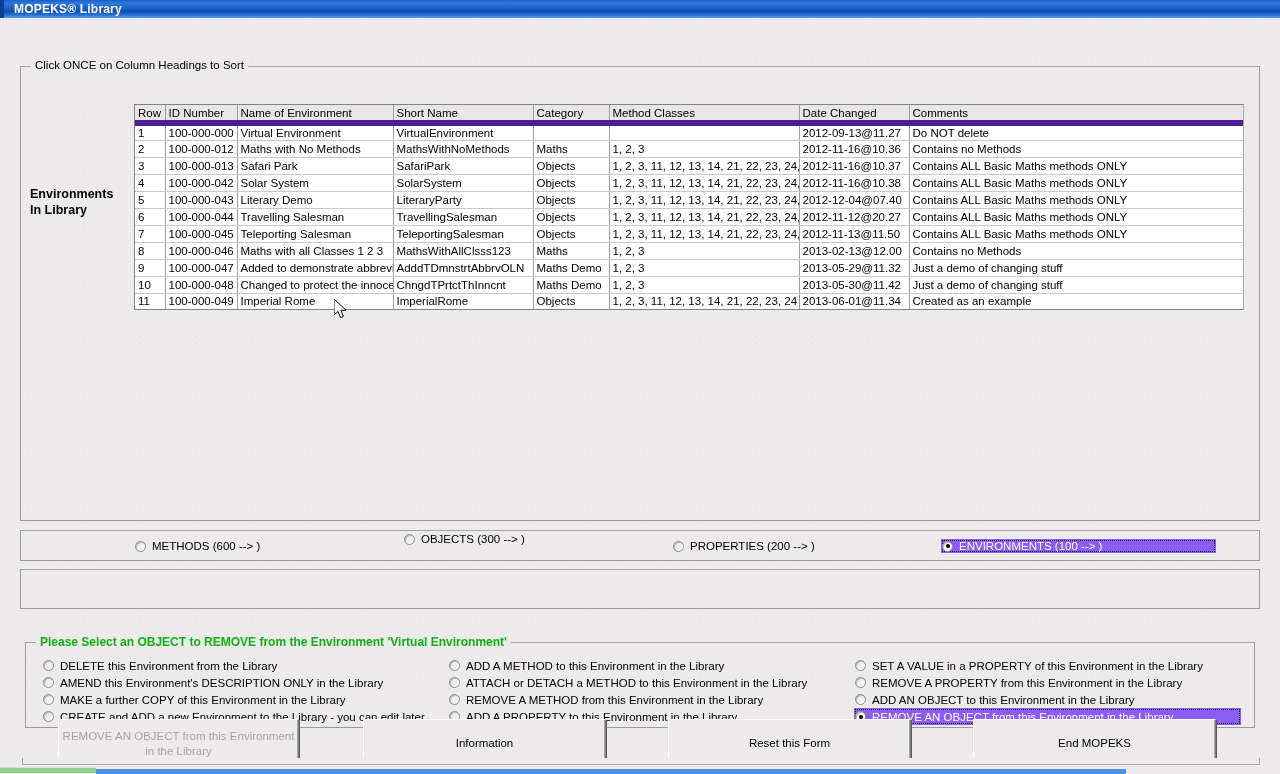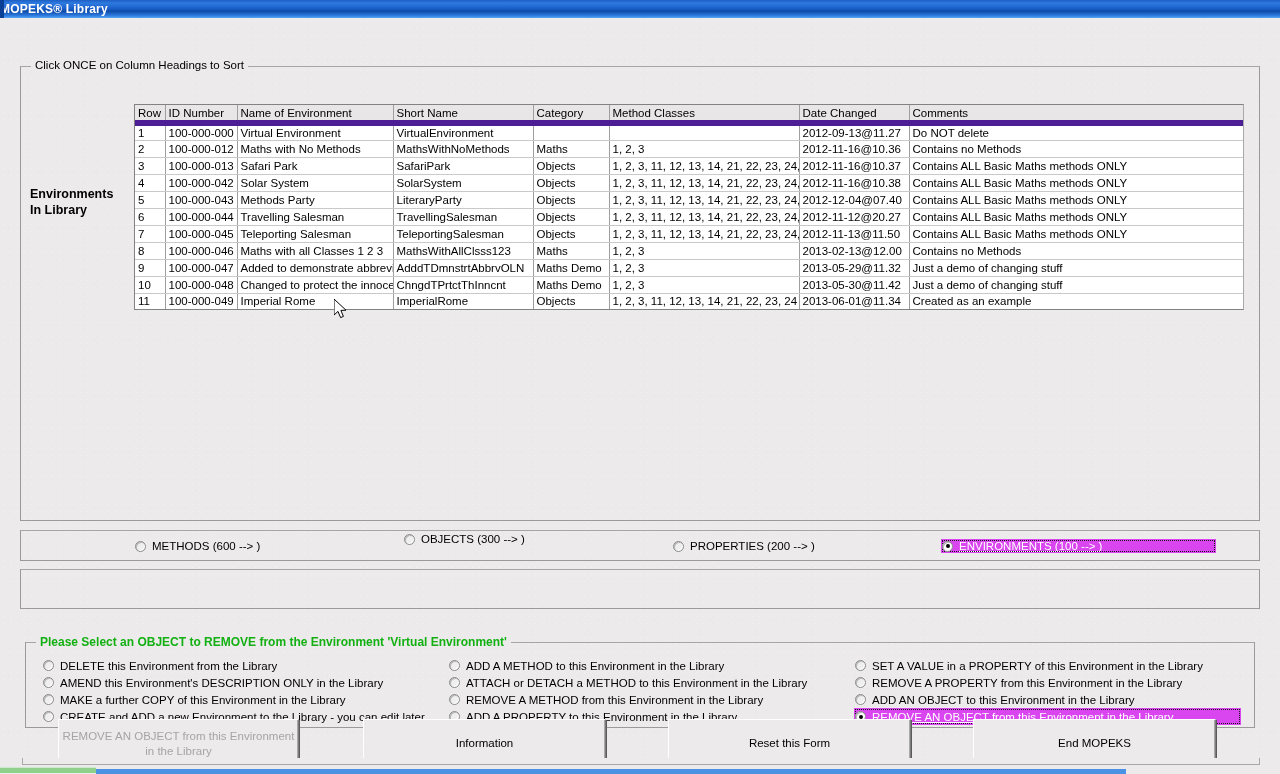--- a/index.html
+++ b/index.html
@@ -12,21 +12,21 @@
   * { box-sizing: border-box; }
 
   
   .titlebar {
     position: absolute; left: 0; top: 0; width: 1280px; height: 18px;
     background: linear-gradient(to bottom,
       #1e5fc4 0%, #2d7ae0 18%, #1a5ec9 48%, #0e4aa8 62%, #2f7fe3 88%, #5ba3f0 100%);
     color: #ffffff;
     font-size: 12px; font-weight: bold;
     line-height: 18px;
-    padding-left: 0;
+    padding-left: 14px;
     letter-spacing: .2px;
     overflow: hidden;
     white-space: nowrap;
   }
   .titlebar::before{
     content:""; position:absolute; left:0; top:0; width:4px; height:18px;
     background:#0a3f96;
   }
 
   
@@ -143,25 +143,24 @@
     box-shadow: inset 1px 1px 0 #b9b9b9, inset -1px -1px 0 #ffffff;
     position: relative;
   }
   .radio.checked .dot::after {
     content: "";
     position: absolute; left: 2.5px; top: 2.5px;
     width: 4px; height: 4px; border-radius: 50%;
     background: #000;
   }
   .radio.selected {
-    background: #d946ef;
+    background: #8b5cf6;
     color: #ffffff;
     outline: 1px dotted #1a1a1a;
     outline-offset: -2px;
-    text-decoration: underline;
   }
   .radio.selected .dot { background: #ffffff; }
 
   
   #r-methods    { left: 113px;  top: 8px; }
   #r-objects    { left: 382px;  top: 1px; }
   #r-properties { left: 651px;  top: 8px; }
   #r-environs   { left: 920px;  top: 8px; width: 275px; }
 
   
@@ -292,21 +291,21 @@
             <td class="c-name">Solar System</td>
             <td class="c-short">SolarSystem</td>
             <td class="c-cat">Objects</td>
             <td class="c-mc">1, 2, 3, 11, 12, 13, 14, 21, 22, 23, 24,</td>
             <td class="c-date">2012-11-16@10.38</td>
             <td class="c-com">Contains ALL Basic Maths methods ONLY</td>
           </tr>
           <tr>
             <td class="c-row">5</td>
             <td class="c-id">100-000-043</td>
-            <td class="c-name">Methods Party</td>
+            <td class="c-name">Literary Demo</td>
             <td class="c-short">LiteraryParty</td>
             <td class="c-cat">Objects</td>
             <td class="c-mc">1, 2, 3, 11, 12, 13, 14, 21, 22, 23, 24,</td>
             <td class="c-date">2012-12-04@07.40</td>
             <td class="c-com">Contains ALL Basic Maths methods ONLY</td>
           </tr>
           <tr>
             <td class="c-row">6</td>
             <td class="c-id">100-000-044</td>
             <td class="c-name">Travelling Salesman</td>

